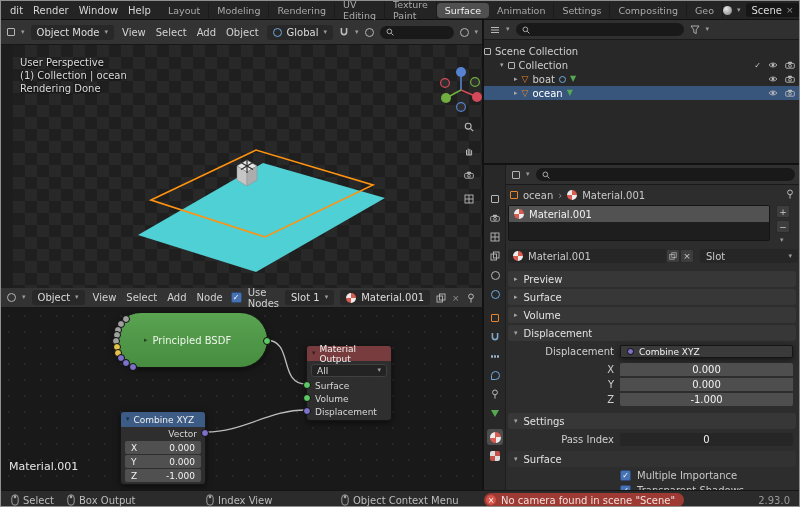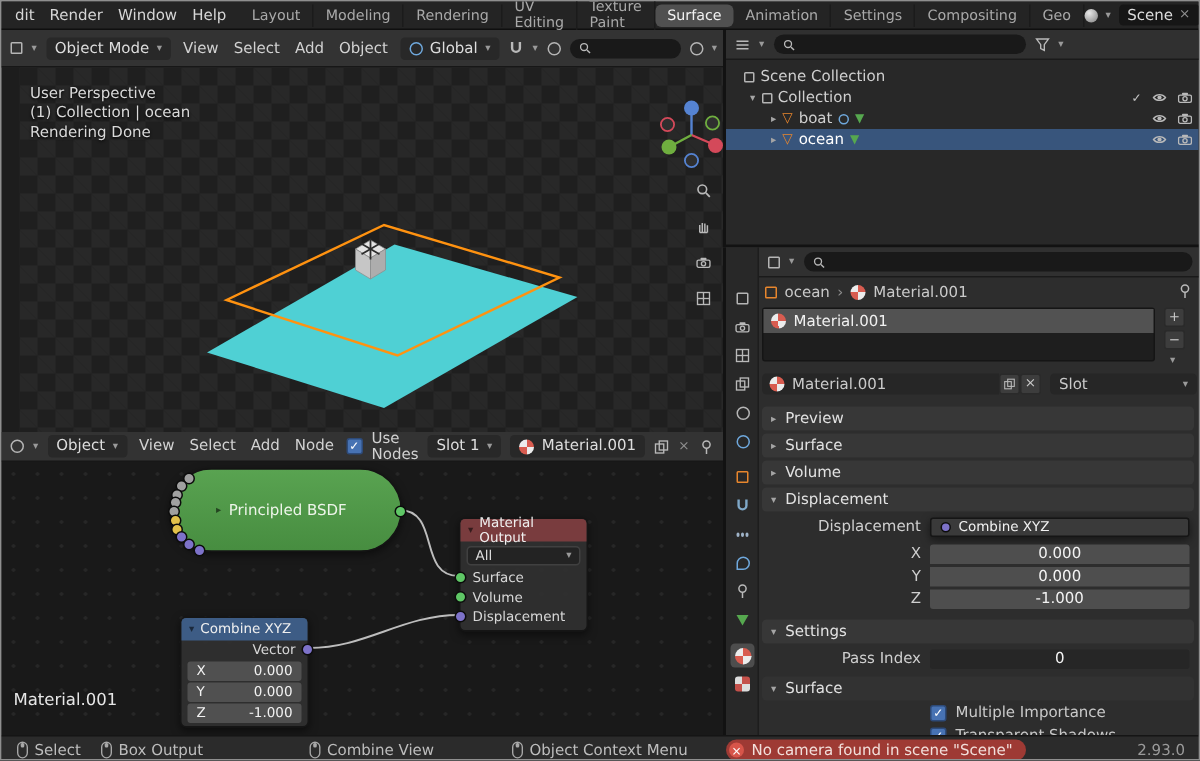--- a/index.html
+++ b/index.html
@@ -405,21 +405,21 @@
     <span class="searchbox" style="width:168px">
       <svg class="ic" style="width:8px;height:8px">
           <use href="#i-mag"></use>
         </svg>
     </span>
     <svg class="ic">
         <use href="#i-funnel"></use>
       </svg>
     <span class="caret">▾</span>
   </div>
-  <div class="orow" style="top:24px;padding-left:12px">
+  <div class="orow" style="top:24px;padding-left:0">
     <span class="sq" style="width:7px;height:7px"></span>
     <span>Scene Collection</span>
   </div>
   <div class="orow" style="top:38px;padding-left:16px">
     <span class="tri">▾</span>
     <span class="sq" style="width:7px;height:7px"></span>
     <span>Collection</span>
     <span class="right">
       <span style="font-size:8px;color:#c5c5c5">✓</span>
       <svg class="ic">
@@ -636,21 +636,21 @@
   <span class="hint" style="left:66px">
     <svg style="width:8px;height:12px;color:#a8a8a8">
         <use href="#i-mouse"></use>
       </svg>
     <span>Box Output</span>
   </span>
   <span class="hint" style="left:205px">
     <svg style="width:8px;height:12px;color:#a8a8a8">
         <use href="#i-mouse"></use>
       </svg>
-    <span>Combine View</span>
+    <span>Index View</span>
   </span>
   <span class="hint" style="left:340px">
     <svg style="width:8px;height:12px;color:#a8a8a8">
         <use href="#i-mouse"></use>
       </svg>
     <span>Object Context Menu</span>
   </span>
   <span class="err">
     <span class="err-ic">×</span>
     <span>No camera found in scene "Scene"</span>

